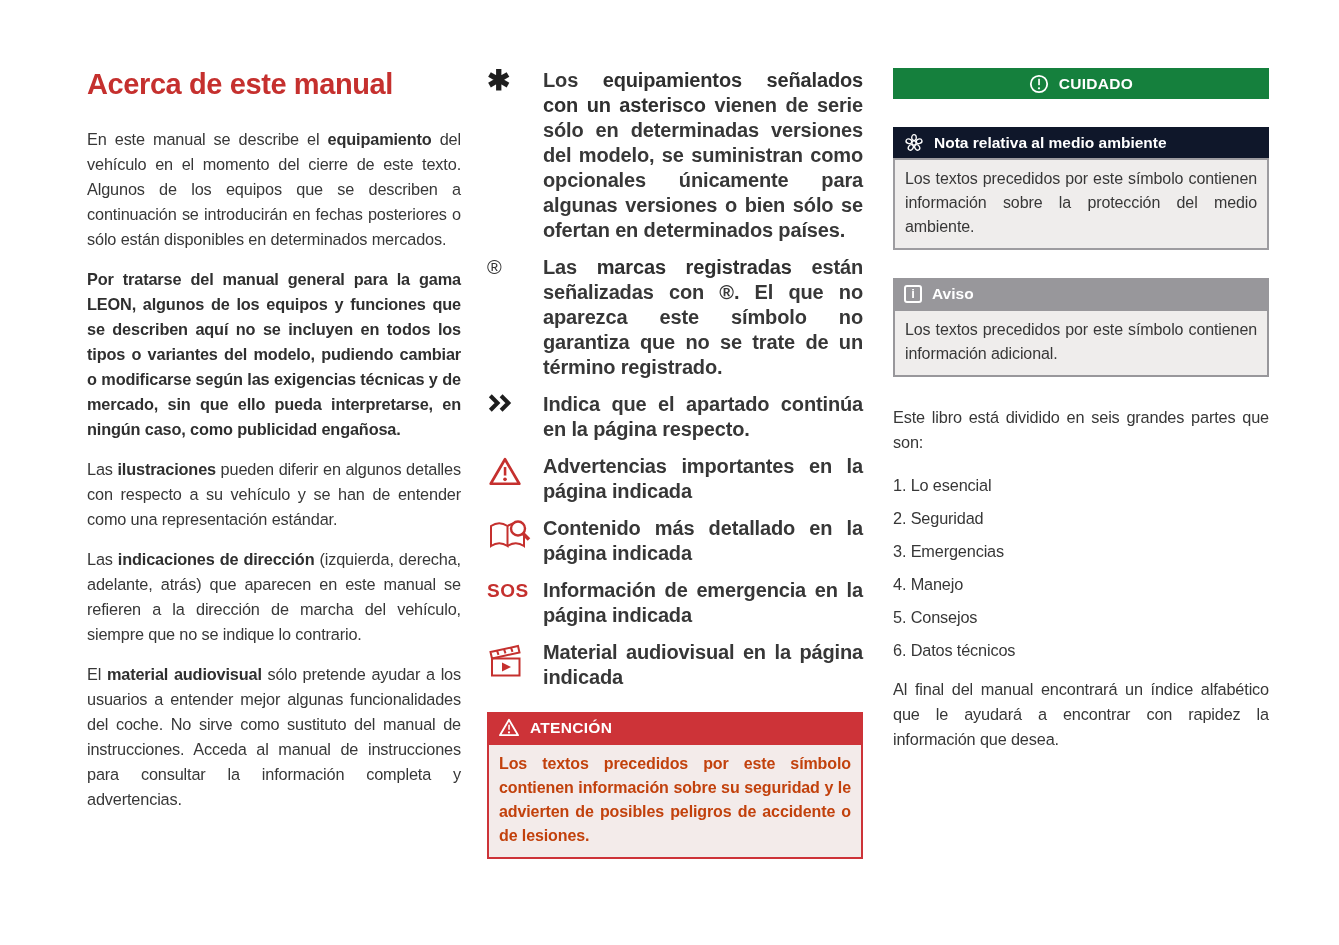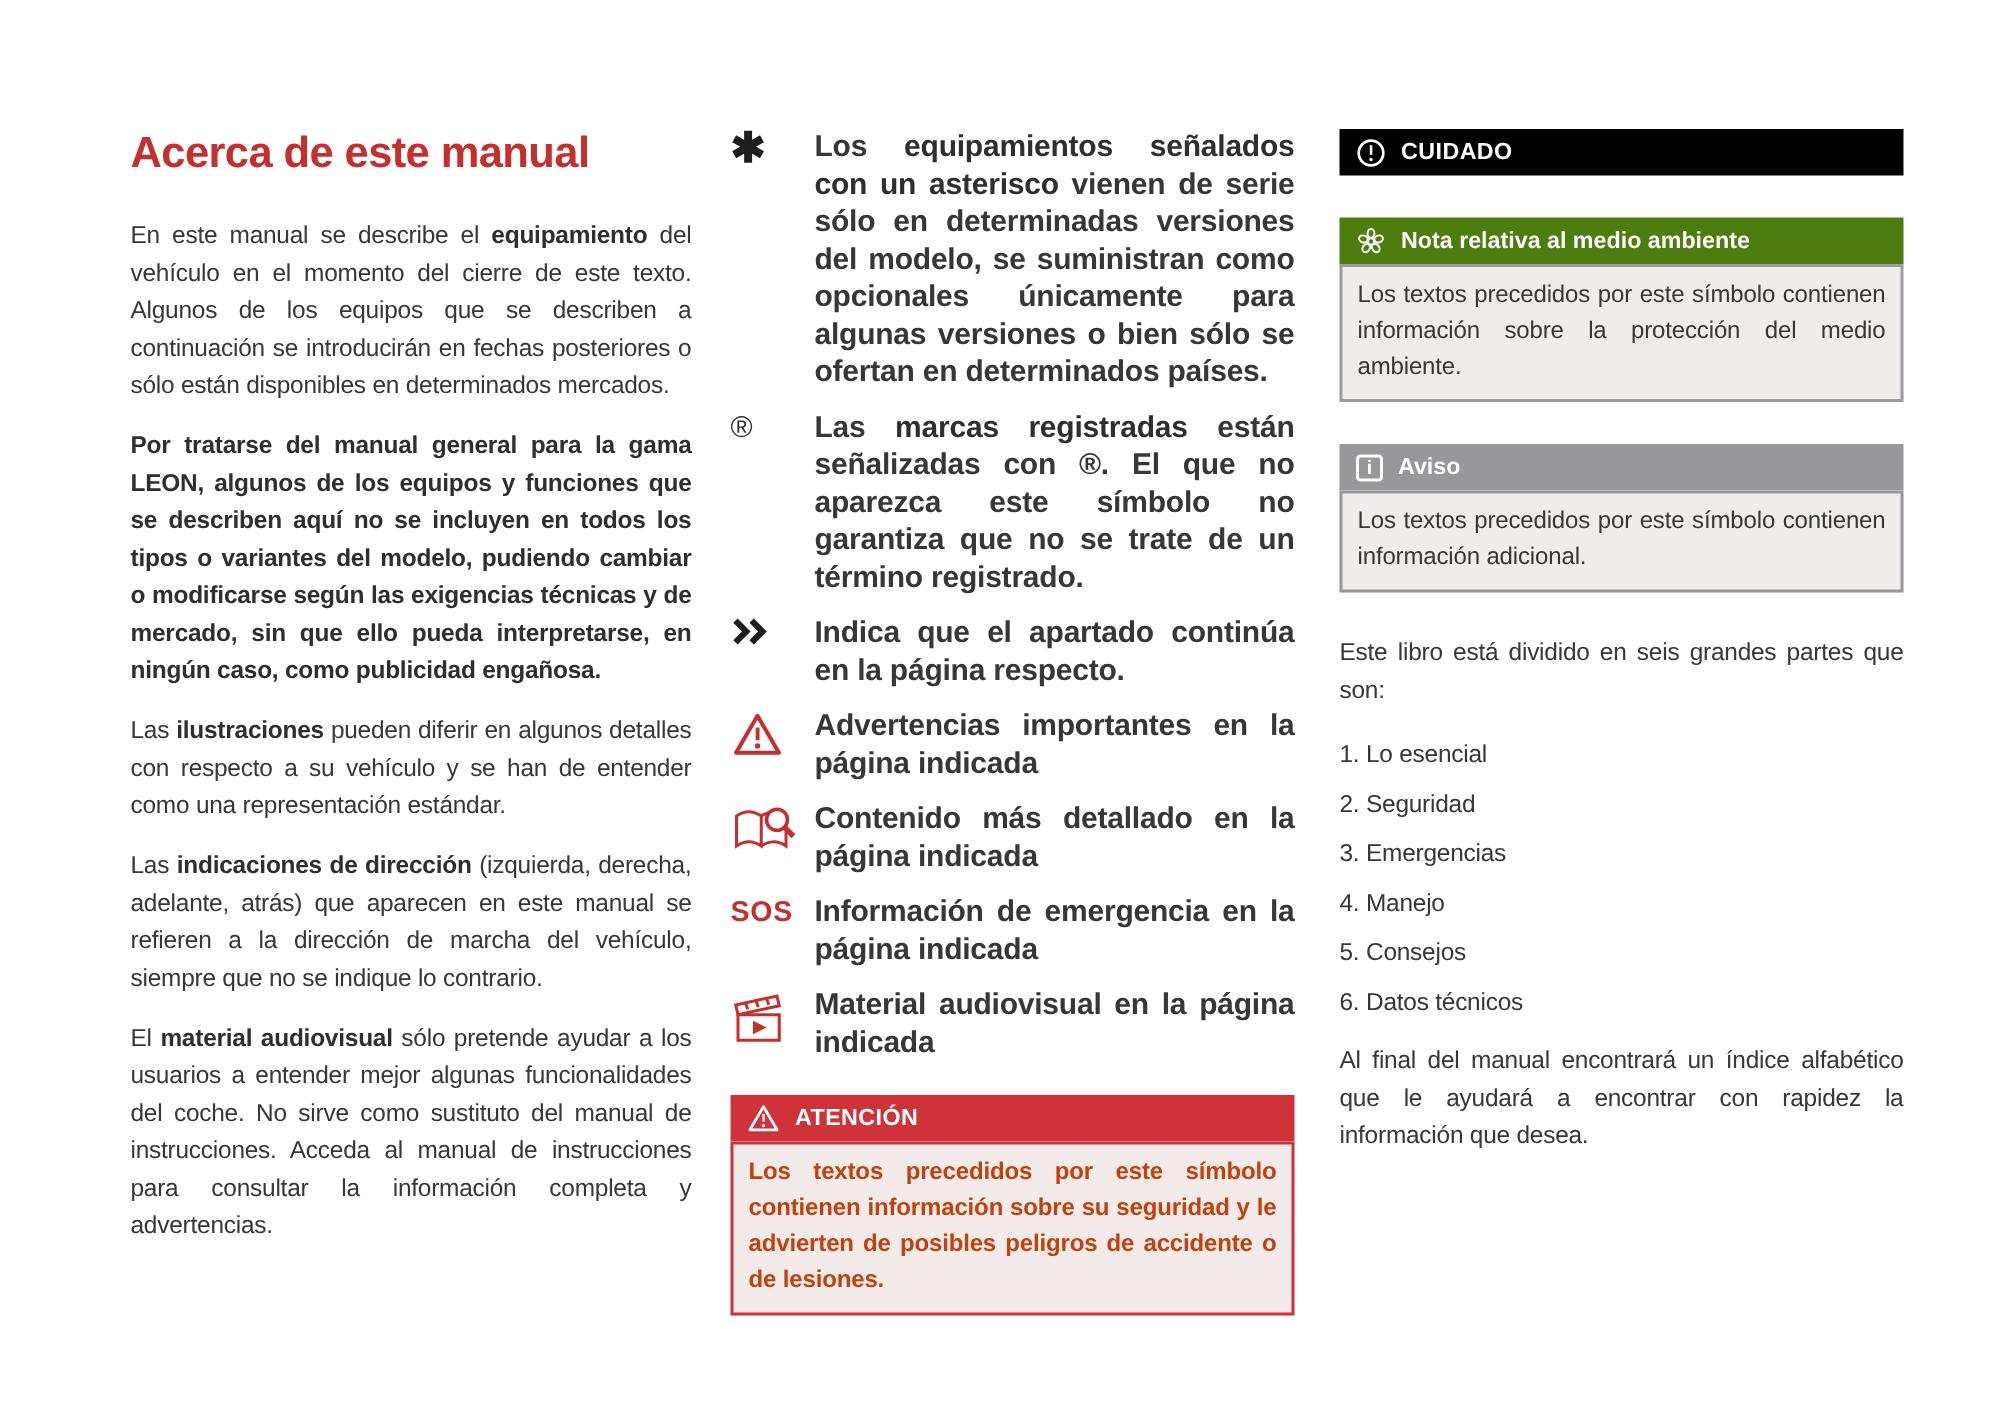--- a/index.html
+++ b/index.html
@@ -1,21 +1,21 @@
 <!DOCTYPE html>
 <html lang="es"><head>
 <meta charset="utf-8">
 <style>
   * { box-sizing: border-box; }
   html,body { margin:0; padding:0; }
   body {
     width:1339px; height:945px; background:#ffffff; overflow:hidden;
     font-family:"Liberation Sans", sans-serif; color:#373737; position:relative;
   }
-  .col { position:absolute; top:86px; }
+  .col { position:absolute; top:68px; }
   .col-left  { left:87px;  width:374px; }
   .col-mid   { left:487px; width:376px; }
   .col-right { left:893px; width:376px; }
 
   h1.page-title {
     margin:0 0 26px 0; font-size:29px; font-weight:bold;
     color:#c5302e; letter-spacing:-0.4px;
   }
   .para {
     margin:0 0 15px 0; font-size:16.3px; line-height:25px;
@@ -40,23 +40,23 @@
   .nb-head {
     height:31px; display:flex; align-items:center; gap:10px;
     padding:0 11px; color:#fff; font-weight:bold; font-size:15.5px;
   }
   .nb-body {
     border:2px solid; padding:7px 10px 9px 10px;
     font-size:16px; line-height:24px; text-align:justify; letter-spacing:-0.1px;
   }
   .box-attention .nb-head { background:#cd3338; letter-spacing:0.3px; }
   .box-attention .nb-body { border-color:#cd3338; background:#f3ebea; font-weight:bold; color:#c2410c; }
-  .box-caution .nb-head { background:#000000; letter-spacing:0.3px; }
+  .box-caution .nb-head { background:#15803d; letter-spacing:0.3px;justify-content:center; }
   .box-caution .nb-body { border-color:#59585c; background:#efedec; }
-  .box-eco .nb-head { background:#4d7c0f;margin-top:12px; }
+  .box-eco .nb-head { background:#0f172a;margin-top:12px; }
   .box-eco .nb-body { border-color:#9d9ca0; background:#efedec; }
   .box-notice .nb-head { background:#98979b; }
   .box-notice .nb-body { border-color:#98979b; background:#efedec; }
   .box-attention { margin-top:22px; margin-bottom:0; }
 
   .info-square {
     width:18px; height:18px; border:2px solid #fff; border-radius:3px;
     display:flex; align-items:center; justify-content:center;
     font-size:13px; font-weight:bold; color:#fff; flex:0 0 18px;
   }

